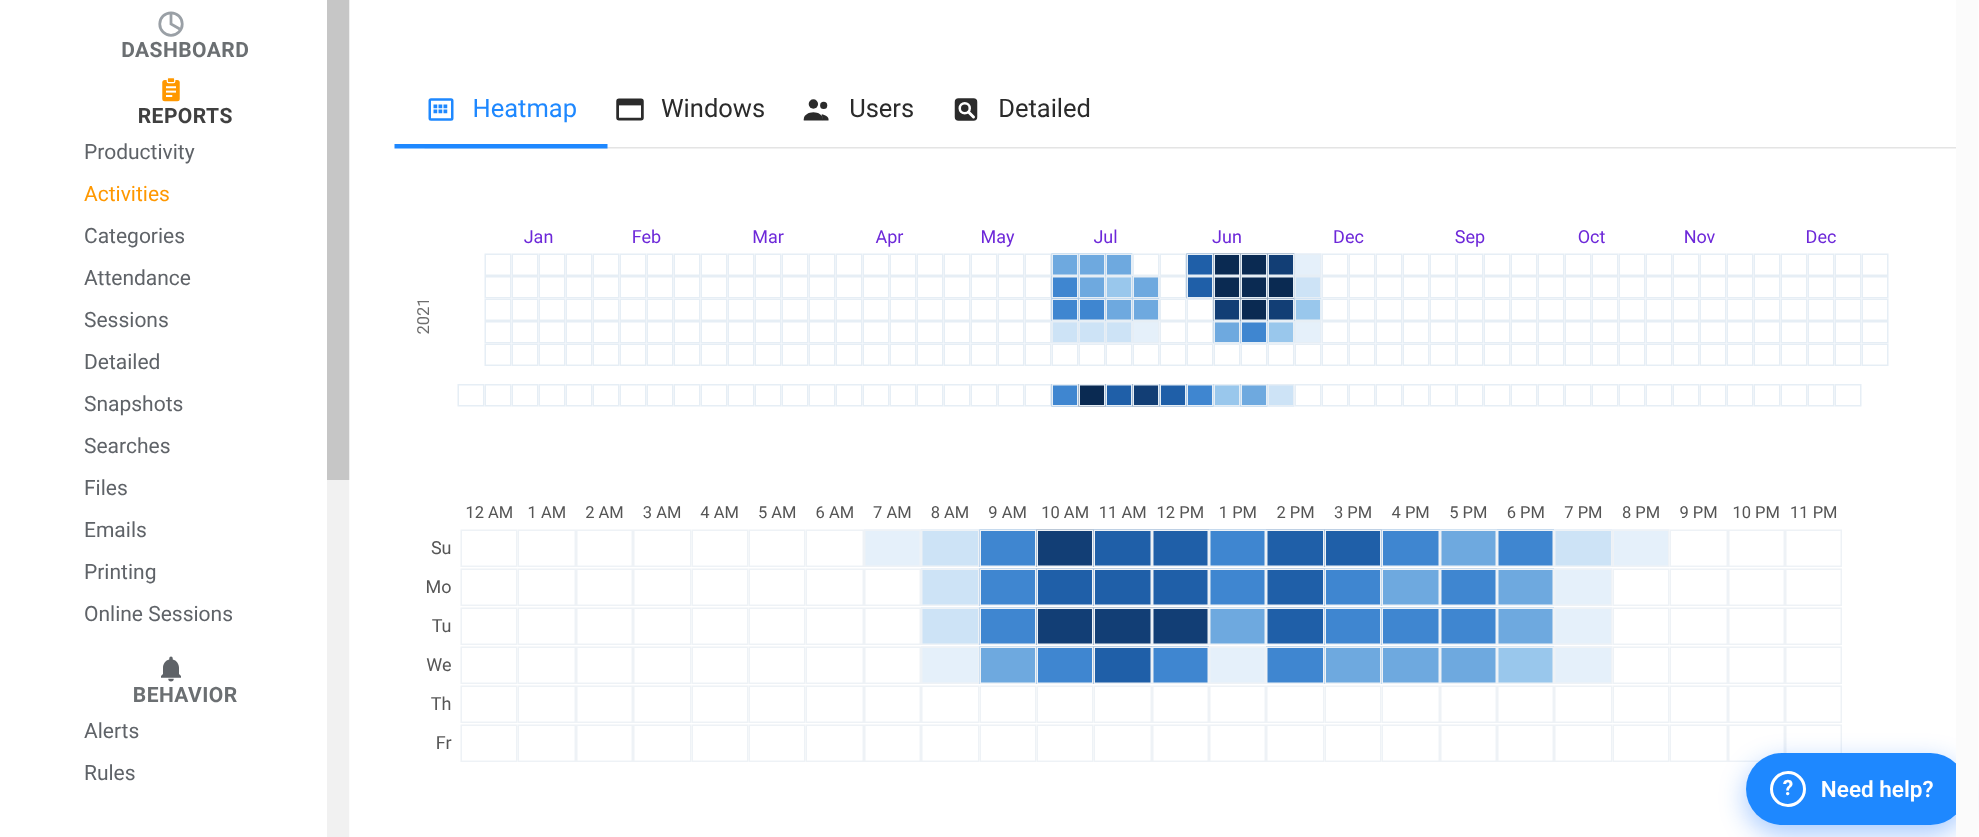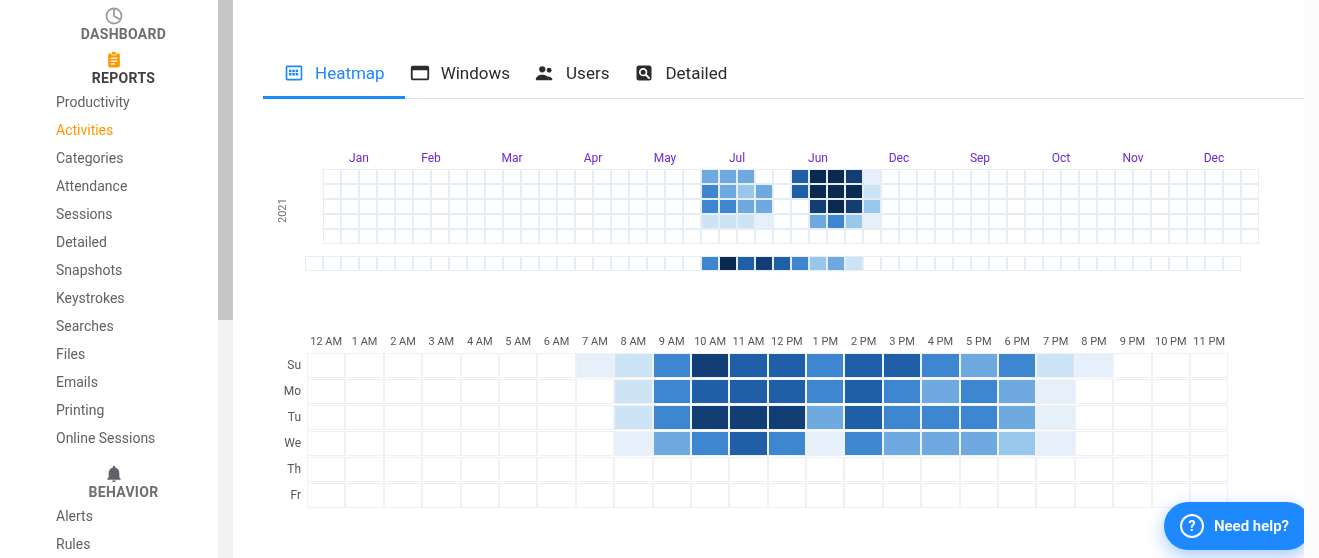--- a/index.html
+++ b/index.html
@@ -102,21 +102,20 @@
             <span>REPORTS</span>
           </div>
           <div class="nav-items">
             <div class="nav-item">Productivity</div>
             <div class="nav-item active">Activities</div>
             <div class="nav-item">Categories</div>
             <div class="nav-item">Attendance</div>
             <div class="nav-item">Sessions</div>
             <div class="nav-item">Detailed</div>
             <div class="nav-item">Snapshots</div>
-            <div class="nav-item">Keystrokes</div>
             <div class="nav-item">Searches</div>
             <div class="nav-item">Files</div>
             <div class="nav-item">Emails</div>
             <div class="nav-item">Printing</div>
             <div class="nav-item">Online Sessions</div>
           </div>
         </div>
         <div class="nav-section">
           <div class="nav-header">
             <span class="ic">

